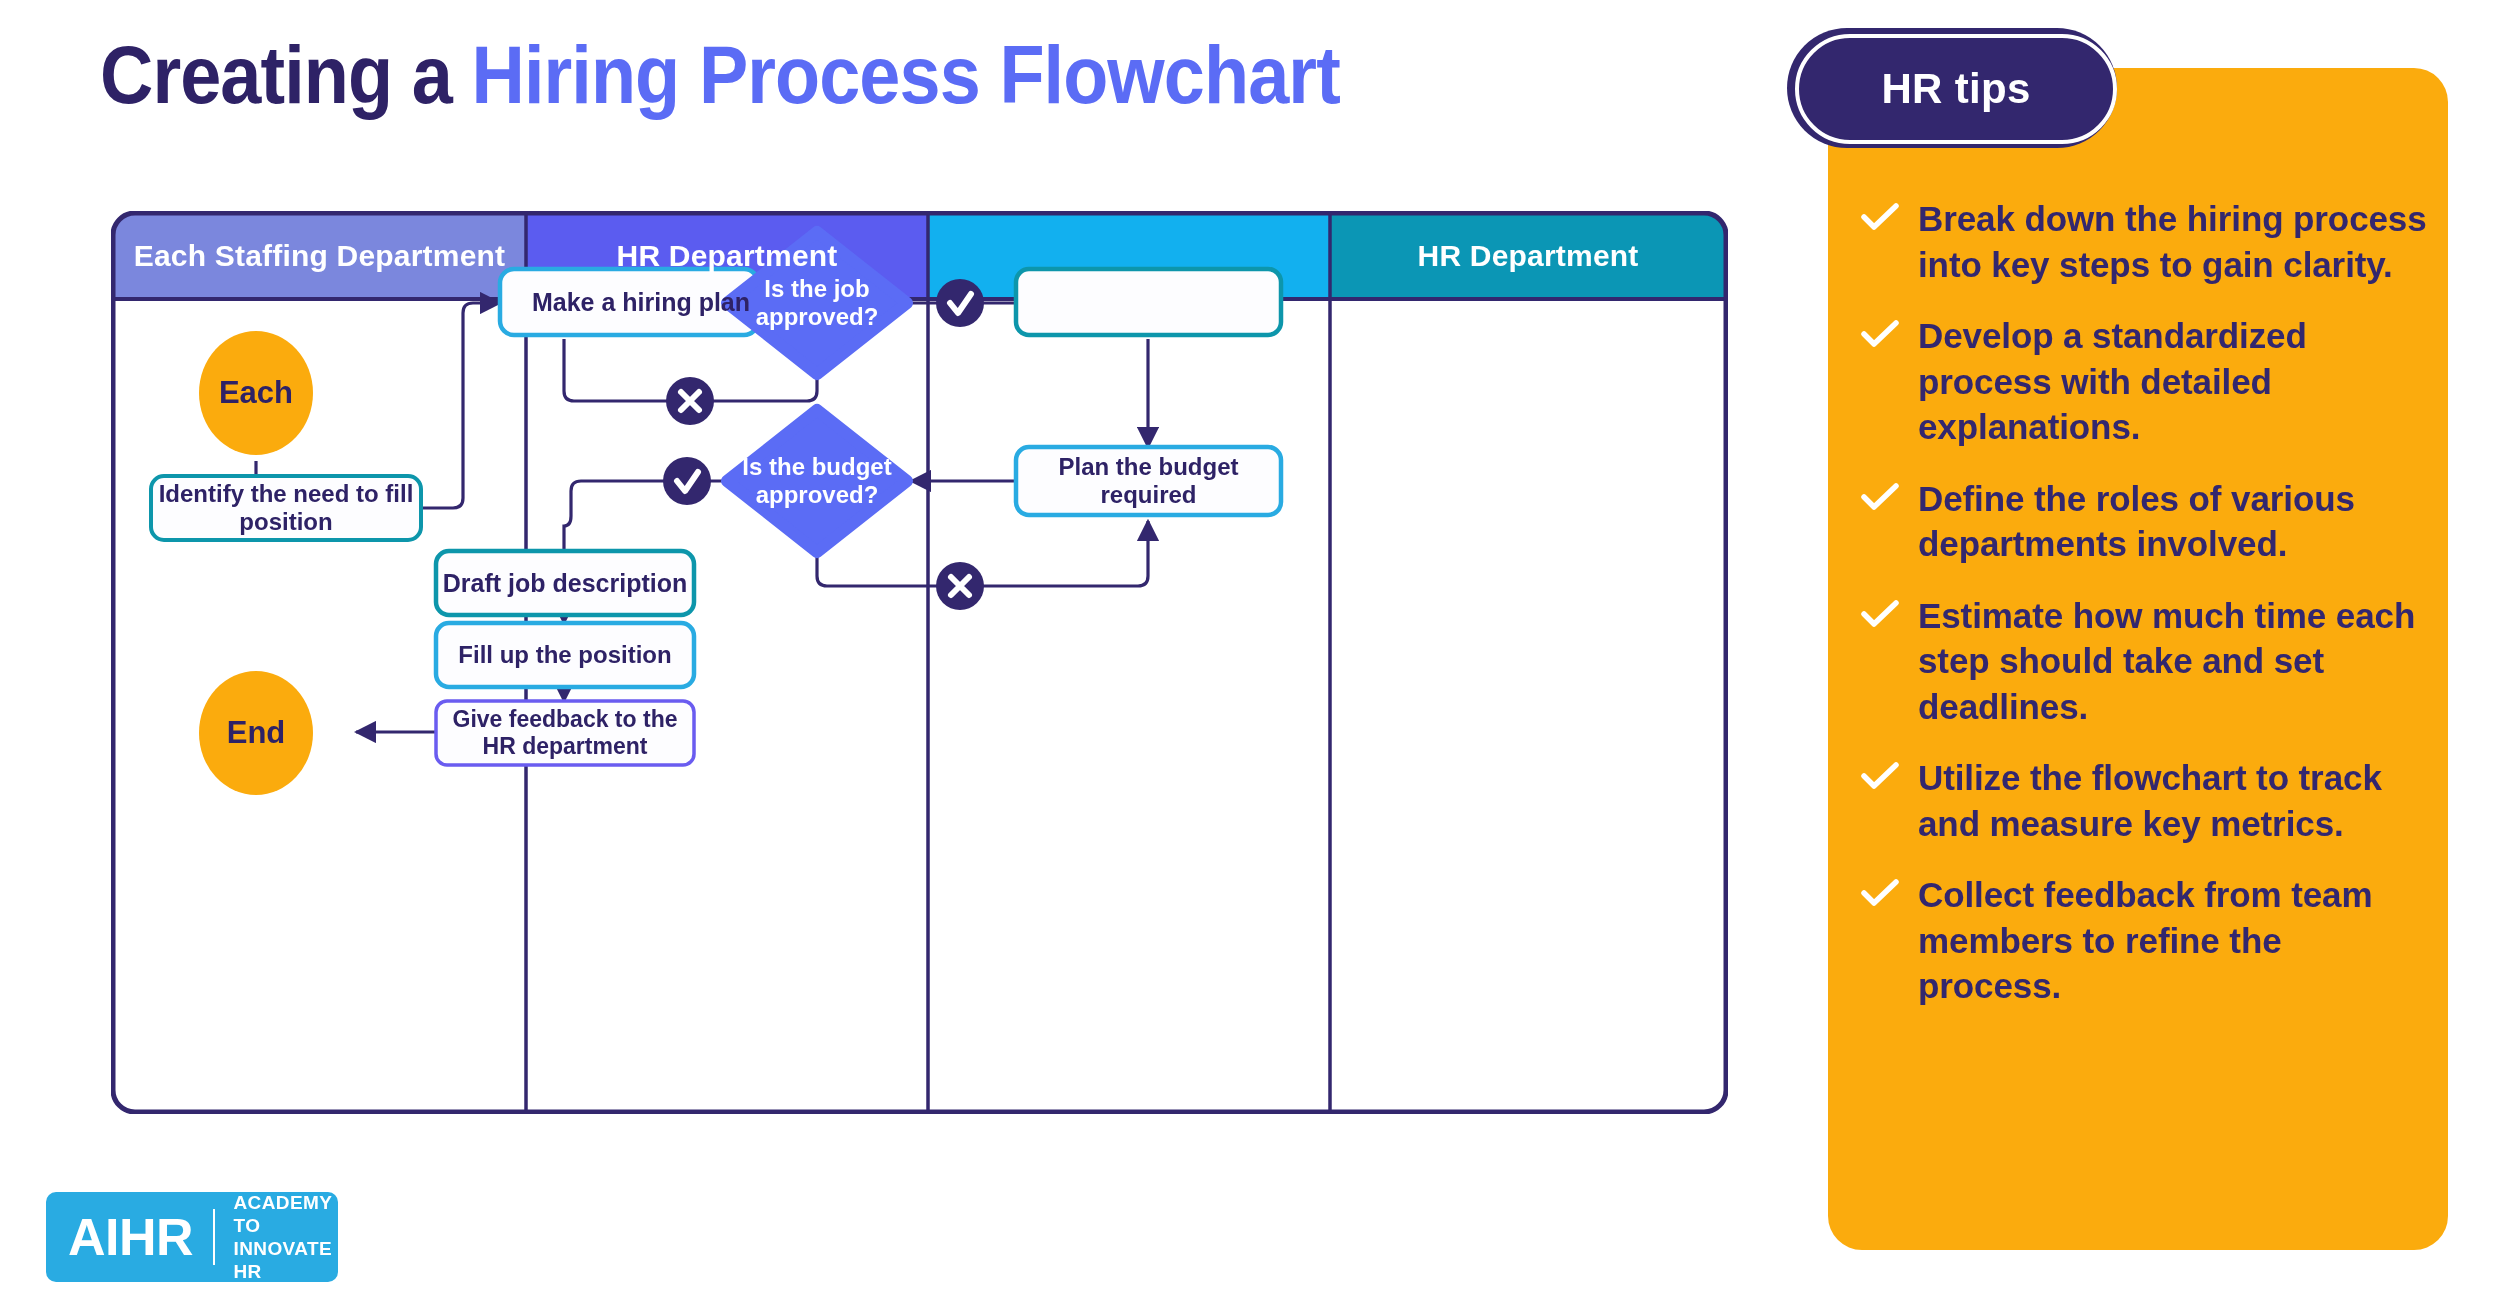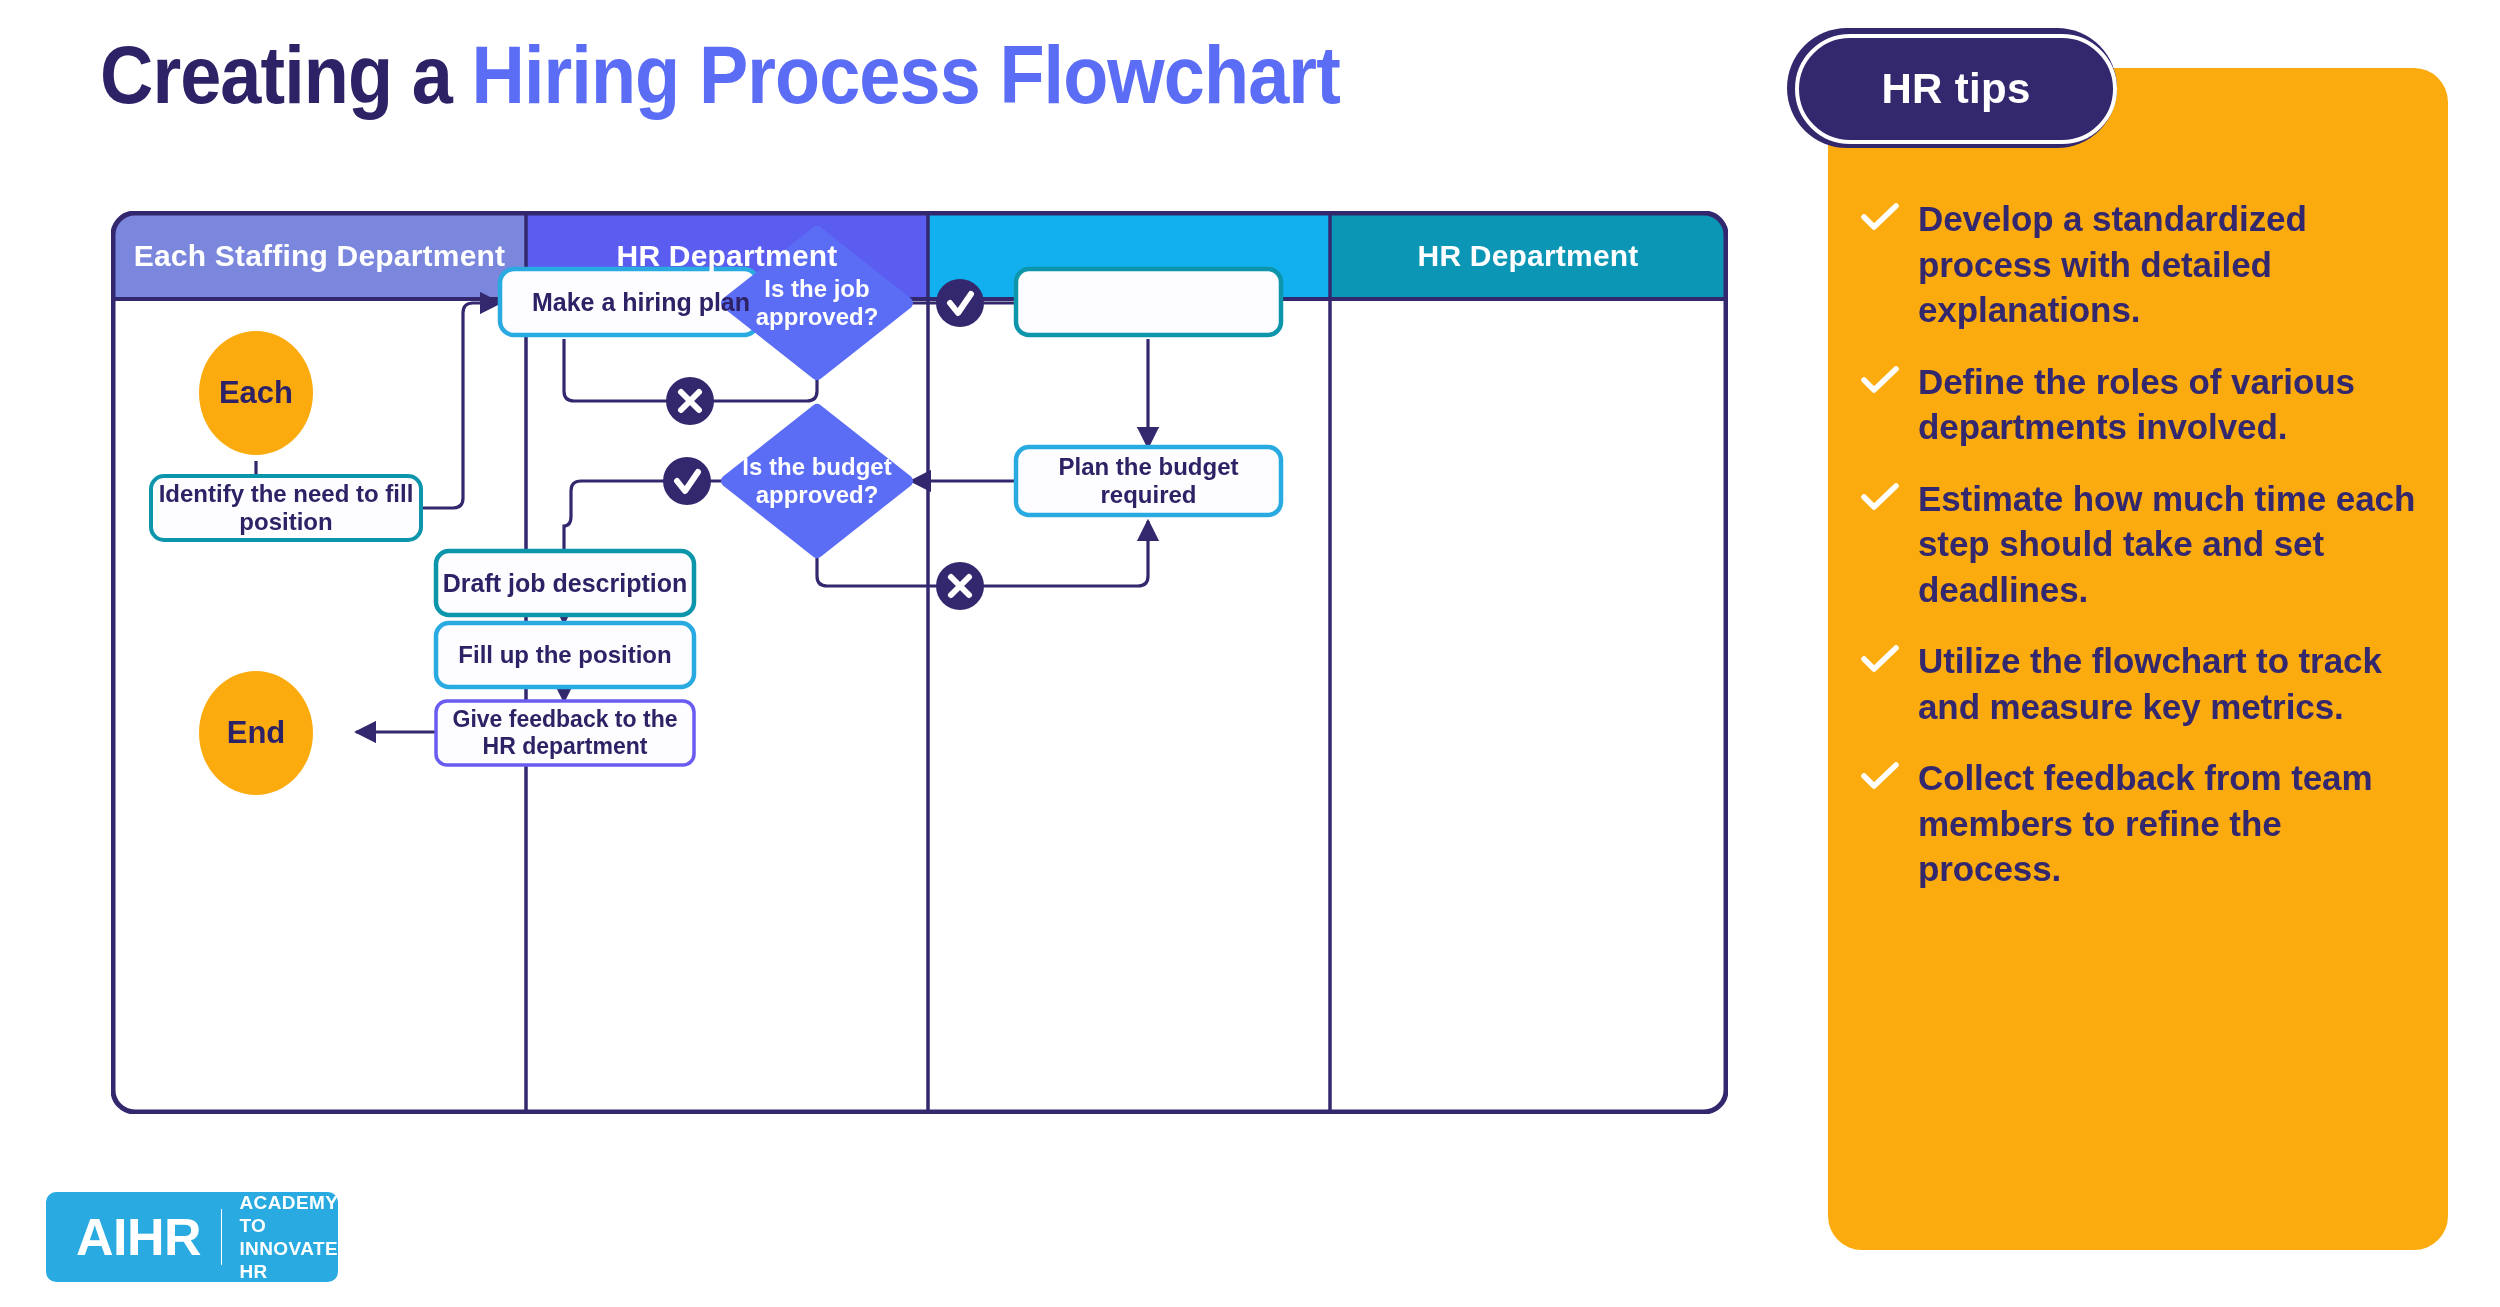--- a/index.html
+++ b/index.html
@@ -114,21 +114,21 @@
   }
 
   
   #logo {
     position: absolute;
     left: 46px; top: 1192px;
     width: 292px; height: 90px;
     background: #29abe2;
     border-radius: 10px;
     display: flex; align-items: center;
-    padding-left: 30px;
+    padding-left: 22px;
   }
   #logo-mark {
     color: #ffffff;
     font-size: 52px;
     font-weight: bold;
     letter-spacing: -0.5px;
     line-height: 1;
   }
   #logo-divider {
     width: 3px; height: 56px;
@@ -272,20 +272,28 @@
     </div>
   </div>
 
   <div id="tips-list">
     <div class="tip-row">
       <span class="tip-check">
         <svg width="40" height="30" viewBox="0 0 40 30" aria-hidden="true">
           <path d="M 4 15 L 14 25 L 36 4" fill="none" stroke="#ffffff" stroke-width="5.5" stroke-linecap="round" stroke-linejoin="round"></path>
         </svg>
       </span>
+      <span class="tip-text">Break down the hiring process into key steps to gain clarity.</span>
+    </div>
+    <div class="tip-row">
+      <span class="tip-check">
+        <svg width="40" height="30" viewBox="0 0 40 30" aria-hidden="true">
+          <path d="M 4 15 L 14 25 L 36 4" fill="none" stroke="#ffffff" stroke-width="5.5" stroke-linecap="round" stroke-linejoin="round"></path>
+        </svg>
+      </span>
       <span class="tip-text">Develop a standardized process with detailed explanations.</span>
     </div>
     <div class="tip-row">
       <span class="tip-check">
         <svg width="40" height="30" viewBox="0 0 40 30" aria-hidden="true">
           <path d="M 4 15 L 14 25 L 36 4" fill="none" stroke="#ffffff" stroke-width="5.5" stroke-linecap="round" stroke-linejoin="round"></path>
         </svg>
       </span>
       <span class="tip-text">Define the roles of various departments involved.</span>
     </div>

